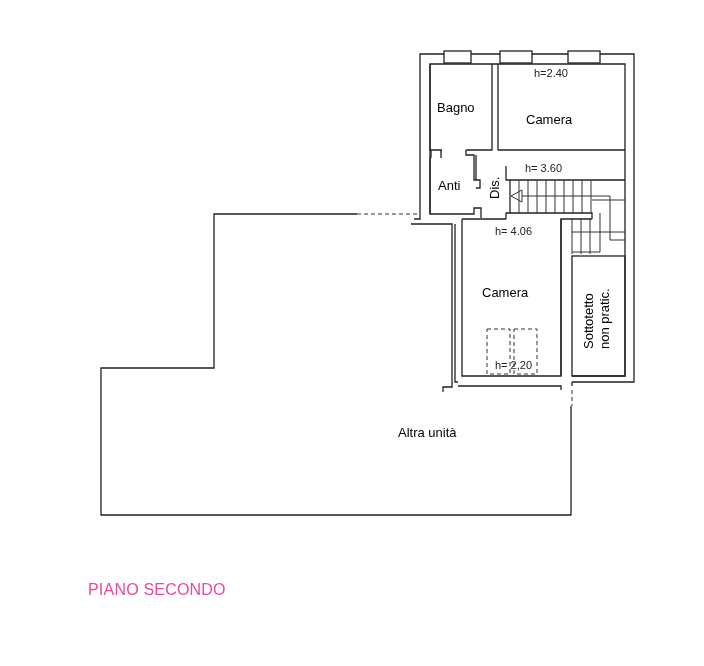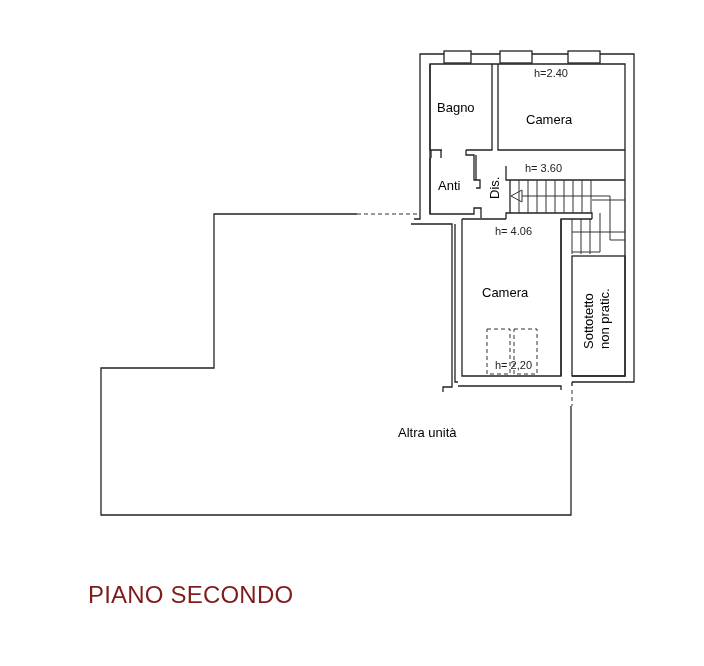--- a/index.html
+++ b/index.html
@@ -4,21 +4,21 @@
 <style>
   html, body { margin: 0; padding: 0; background: #ffffff; }
   body { width: 704px; height: 666px; position: relative; overflow: hidden; font-family: "Liberation Sans", sans-serif; }
   svg { position: absolute; left: 0; top: 0; }
   .wall { stroke: #222222; stroke-width: 1.3; fill: none; }
   .thin { stroke: #333333; stroke-width: 1; fill: none; }
   .dash { stroke: #333333; stroke-width: 1; fill: none; stroke-dasharray: 4 3; }
   .lbl { font-family: "Liberation Sans", sans-serif; fill: #000; }
   .room { font-size: 13px; }
   .hlab { font-size: 11px; fill: #222; }
-  .title { position: absolute; left: 88px; top: 581px; font-size: 24px; color: #7f1d1d; letter-spacing: 0.2px; font-family: "Liberation Sans", sans-serif; }
+  .title { position: absolute; left: 88px; top: 581px; font-size: 16px; color: #ec4899; letter-spacing: 0.2px; font-family: "Liberation Sans", sans-serif; }
 </style>
 </head>
 <body>
 
 <svg width="704" height="666" viewBox="0 0 704 666">
 
   <g>
 
     <path class="wall" d="M420 214 L420 54 L444 54 M471 54 L500 54 M532 54 L568 54 M600 54 L634 54 L634 382 L572 382"></path>
 

